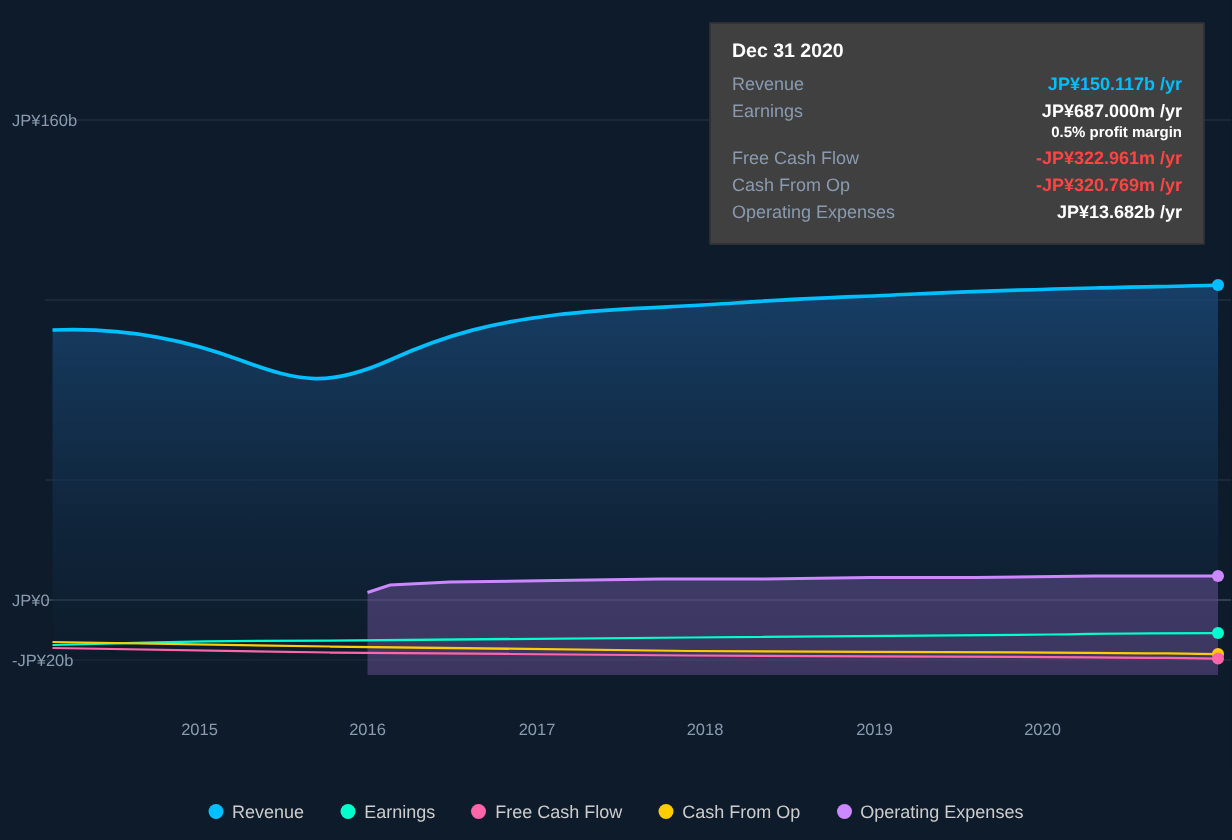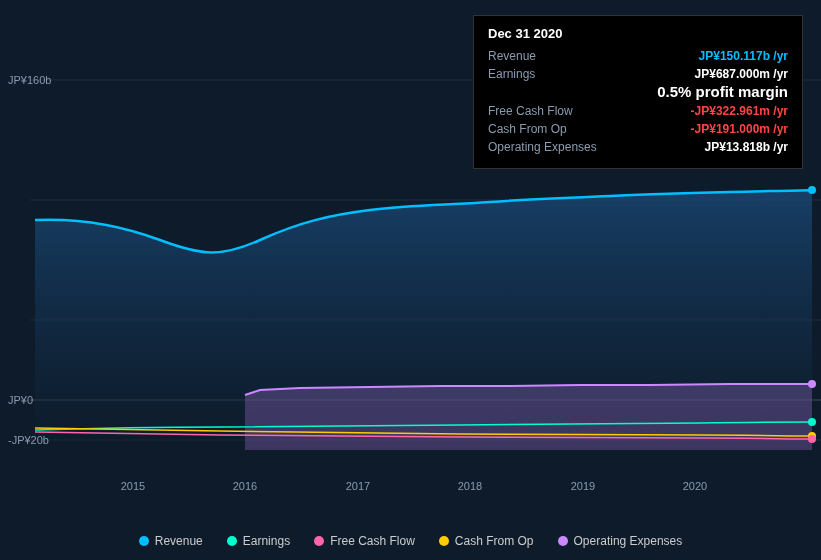--- a/index.html
+++ b/index.html
@@ -17,21 +17,21 @@
       width: 821px;
       height: 560px;
       position: relative;
     }
 
     
     #tooltip-box {
       position: absolute;
       top: 15px;
       right: 18px;
-      background: #000000;
+      background: #404040;
       border: 1px solid #333;
       padding: 10px 14px;
       width: 330px;
       z-index: 10;
     }
 
     .tooltip-header {
       color: #fff;
       font-size: 13px;
       font-weight: bold;
@@ -55,21 +55,21 @@
       font-weight: bold;
       margin-left: 34px;
     }
 
     .val-cyan { color: #00bfff; }
     .val-white { color: #fff; }
     .val-red { color: #ff4444; }
 
     .profit-margin {
       color: #fff;
-      font-size: 15px;
+      font-size: 10px;
       font-weight: bold;
       margin-left: 5px;
     }
 
     
     #chart-area {
       position: absolute;
       top: 0;
       left: 0;
       width: 821px;
@@ -177,26 +177,26 @@
       <span class="profit-margin">0.5% profit margin</span>
     </div>
 
     <div class="tooltip-row">
       <span class="tooltip-label">Free Cash Flow</span>
       <span class="tooltip-value val-red">-JP¥322.961m /yr</span>
     </div>
 
     <div class="tooltip-row">
       <span class="tooltip-label">Cash From Op</span>
-      <span class="tooltip-value val-red">-JP¥191.000m /yr</span>
+      <span class="tooltip-value val-red">-JP¥320.769m /yr</span>
     </div>
 
     <div class="tooltip-row">
       <span class="tooltip-label">Operating Expenses</span>
-      <span class="tooltip-value val-white">JP¥13.818b /yr</span>
+      <span class="tooltip-value val-white">JP¥13.682b /yr</span>
     </div>
   </div>
 
   <div id="legend">
     <div class="legend-item">
       <div class="legend-dot" style="background:#00bfff;"></div>
       <span>Revenue</span>
     </div>
     <div class="legend-item">
       <div class="legend-dot" style="background:#00ffcc;"></div>

